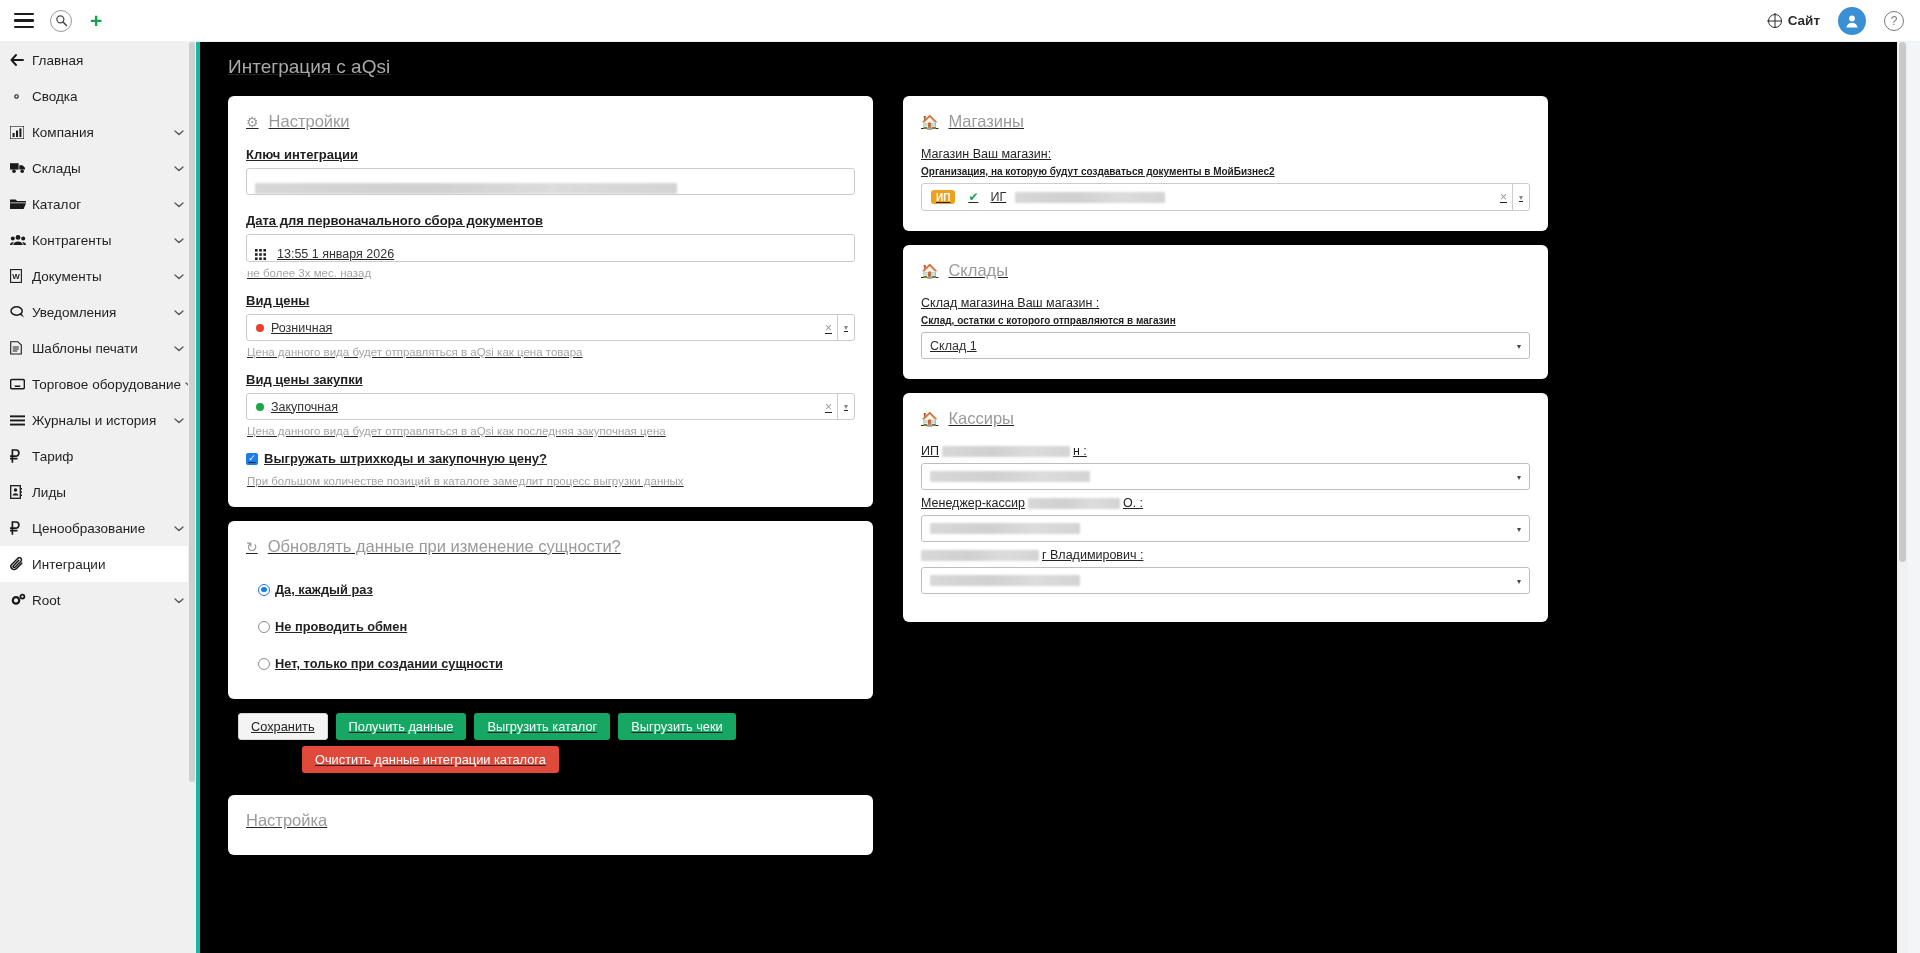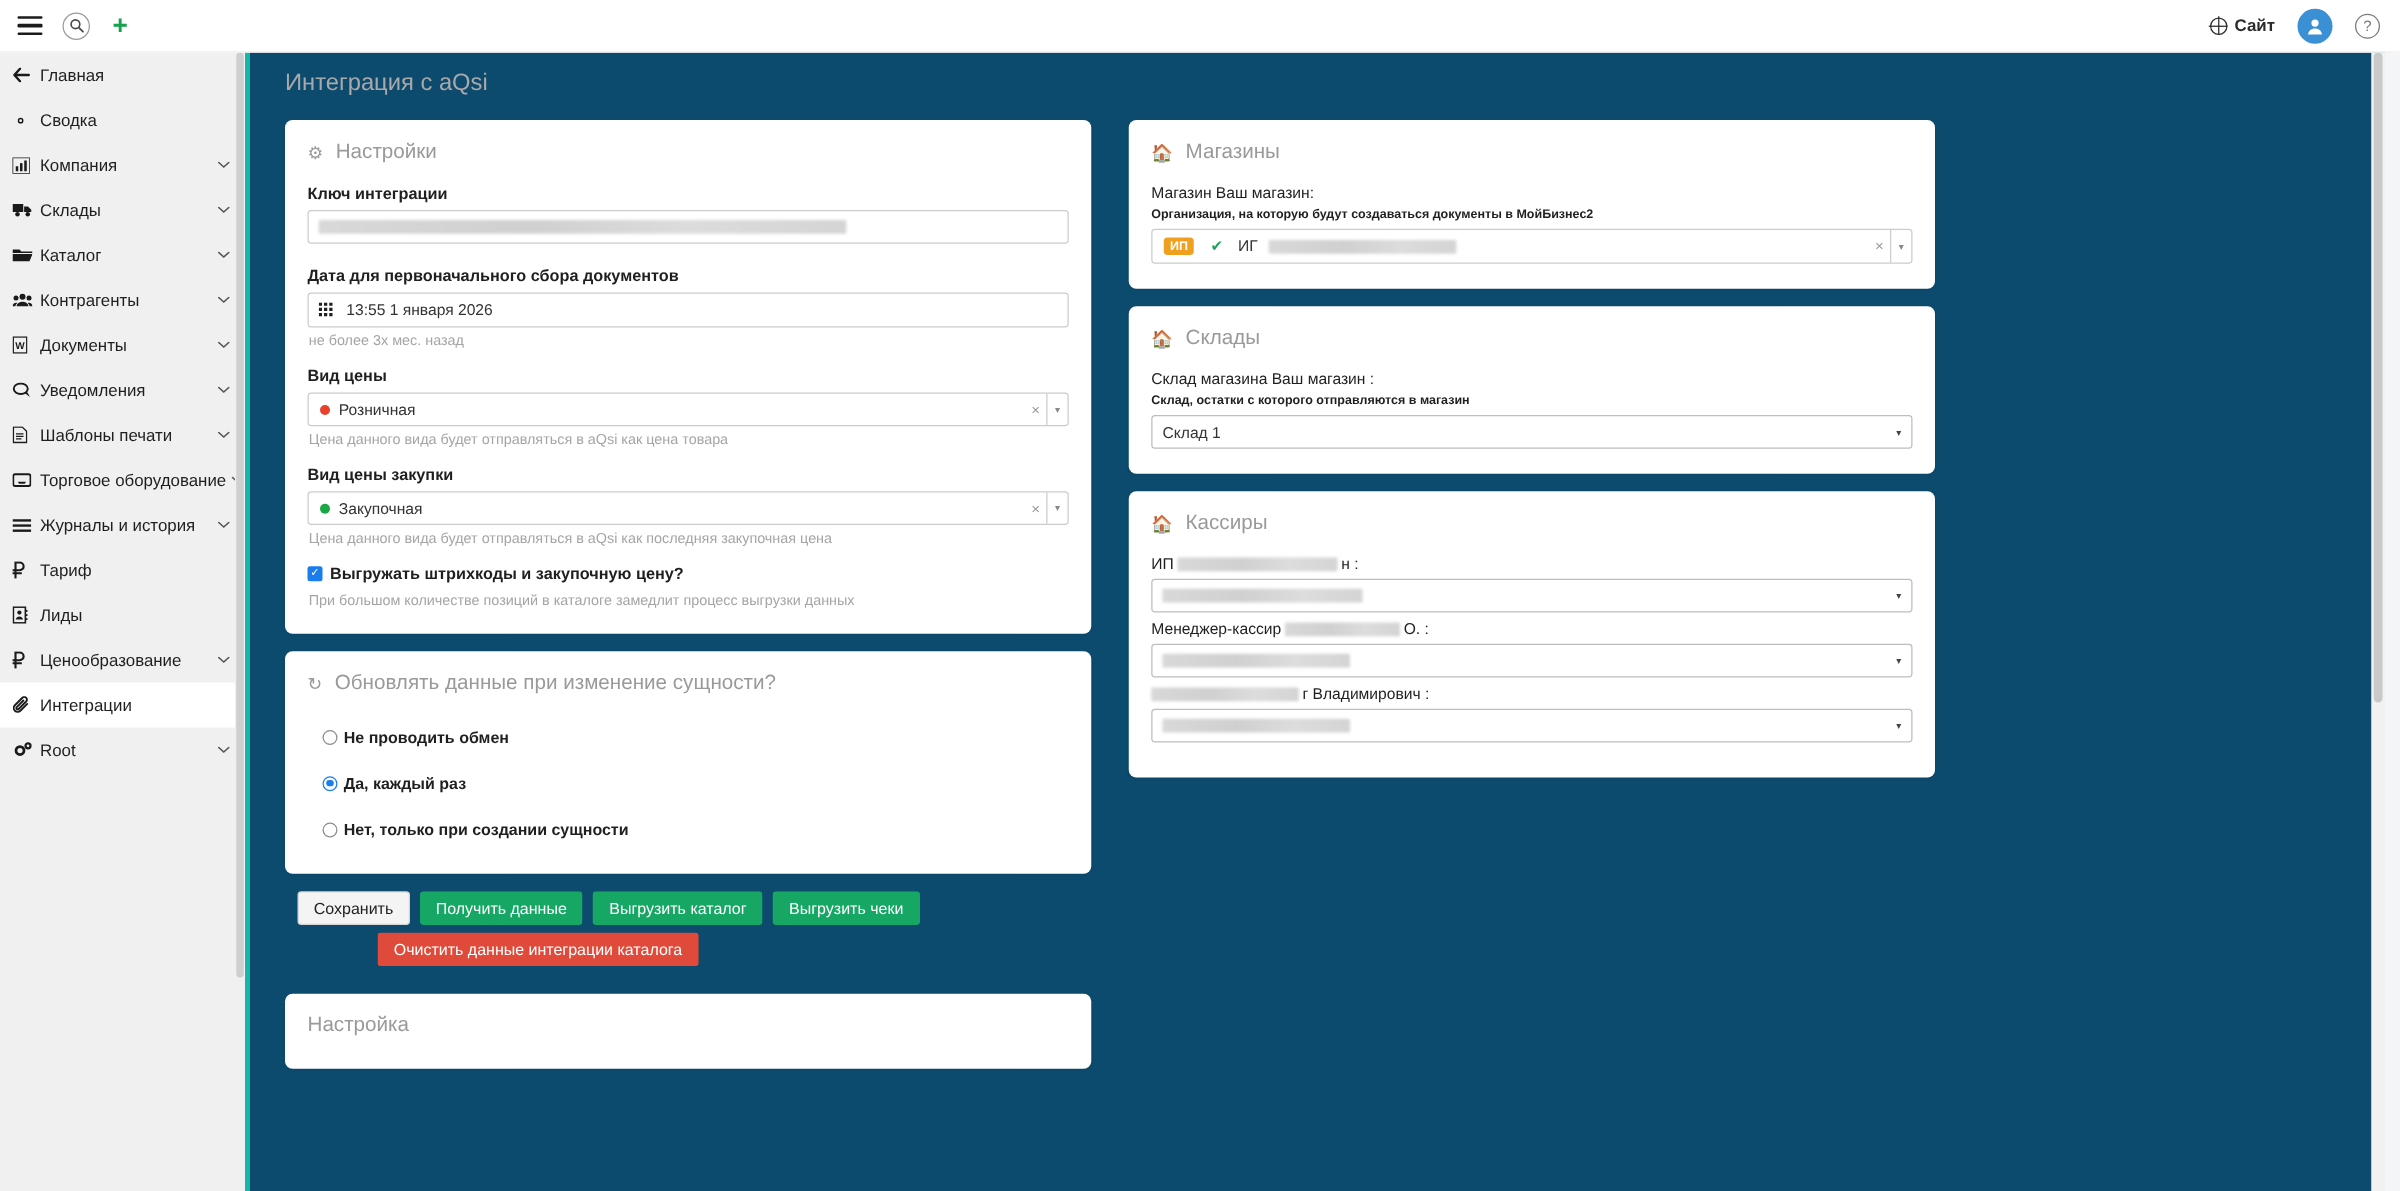--- a/index.html
+++ b/index.html
@@ -99,22 +99,23 @@
     width: 8px; height: 911px; background: #f0f0f0;
   }
   .sidebar-scroll .thumb {
     position: absolute; top: 0; left: 1px;
     width: 6px; height: 740px; background: #cfcfcf; border-radius: 3px;
   }
   
   .main {
     position: absolute; top: 42px; left: 200px;
     width: 1708px; height: 911px;
-    background: #0c4a6e;
+    background: #000000;
     overflow: hidden;
+    text-decoration: underline;
   }
   .page-title {
     font-size: 19px; color: #a9a9a9; font-weight: 400;
     padding: 14px 0 0 28px;
   }
   .cols {
     display: flex; gap: 30px; padding: 18px 28px 0 28px;
     align-items: flex-start;
   }
   .col-left { width: 645px; }
@@ -134,21 +135,21 @@
   .field-label {
     font-size: 13px; font-weight: bold; color: #1f1f1f;
     margin-bottom: 6px; display: block;
   }
   .hint {
     font-size: 11.5px; color: #a5a5a5; margin: 5px 0 14px 1px;
   }
   .inp {
     width: 100%; height: 27px; border: 1px solid #ccc; border-radius: 3px;
     background: #fff; font-size: 12.5px; color: #333;
-    display: flex; align-items: center; padding: 0 8px;
+    display: flex; align-items: flex-end; padding: 0 8px;
     margin-bottom: 2px;
   }
   .inp.tall { height: 28px; }
   .redact {
     background: linear-gradient(90deg,#d8d8d8 0%,#d0d0d0 40%,#dcdcdc 70%,#d4d4d4 100%);
     height: 11px; border-radius: 1px; display: inline-block;
     filter: blur(1.1px);
   }
   .cal-ico {
     display: inline-block; width: 13px; height: 12px; margin-right: 9px;
@@ -526,26 +527,26 @@
         <div class="hint" style="margin-top:9px;margin-bottom:2px">При большом количестве позиций в каталоге замедлит процесс выгрузки данных</div>
       </div>
 
       <div class="card" style="padding-bottom:6px">
         <div class="card-title" style="margin-bottom:26px">
           <span class="tico">↻</span>
           <span>Обновлять данные при изменение сущности?</span>
         </div>
         <div id="radio-list">
             <div class="radio-row">
+              <span class="radio on"></span>
+              <span class="radio-lbl">Да, каждый раз</span>
+            </div>
+            <div class="radio-row">
               <span class="radio"></span>
               <span class="radio-lbl">Не проводить обмен</span>
-            </div>
-            <div class="radio-row">
-              <span class="radio on"></span>
-              <span class="radio-lbl">Да, каждый раз</span>
             </div>
             <div class="radio-row">
               <span class="radio"></span>
               <span class="radio-lbl">Нет, только при создании сущности</span>
             </div>
           </div>
       </div>
 
       <div style="padding:0 0 0 0">
         <div class="btn-row">

